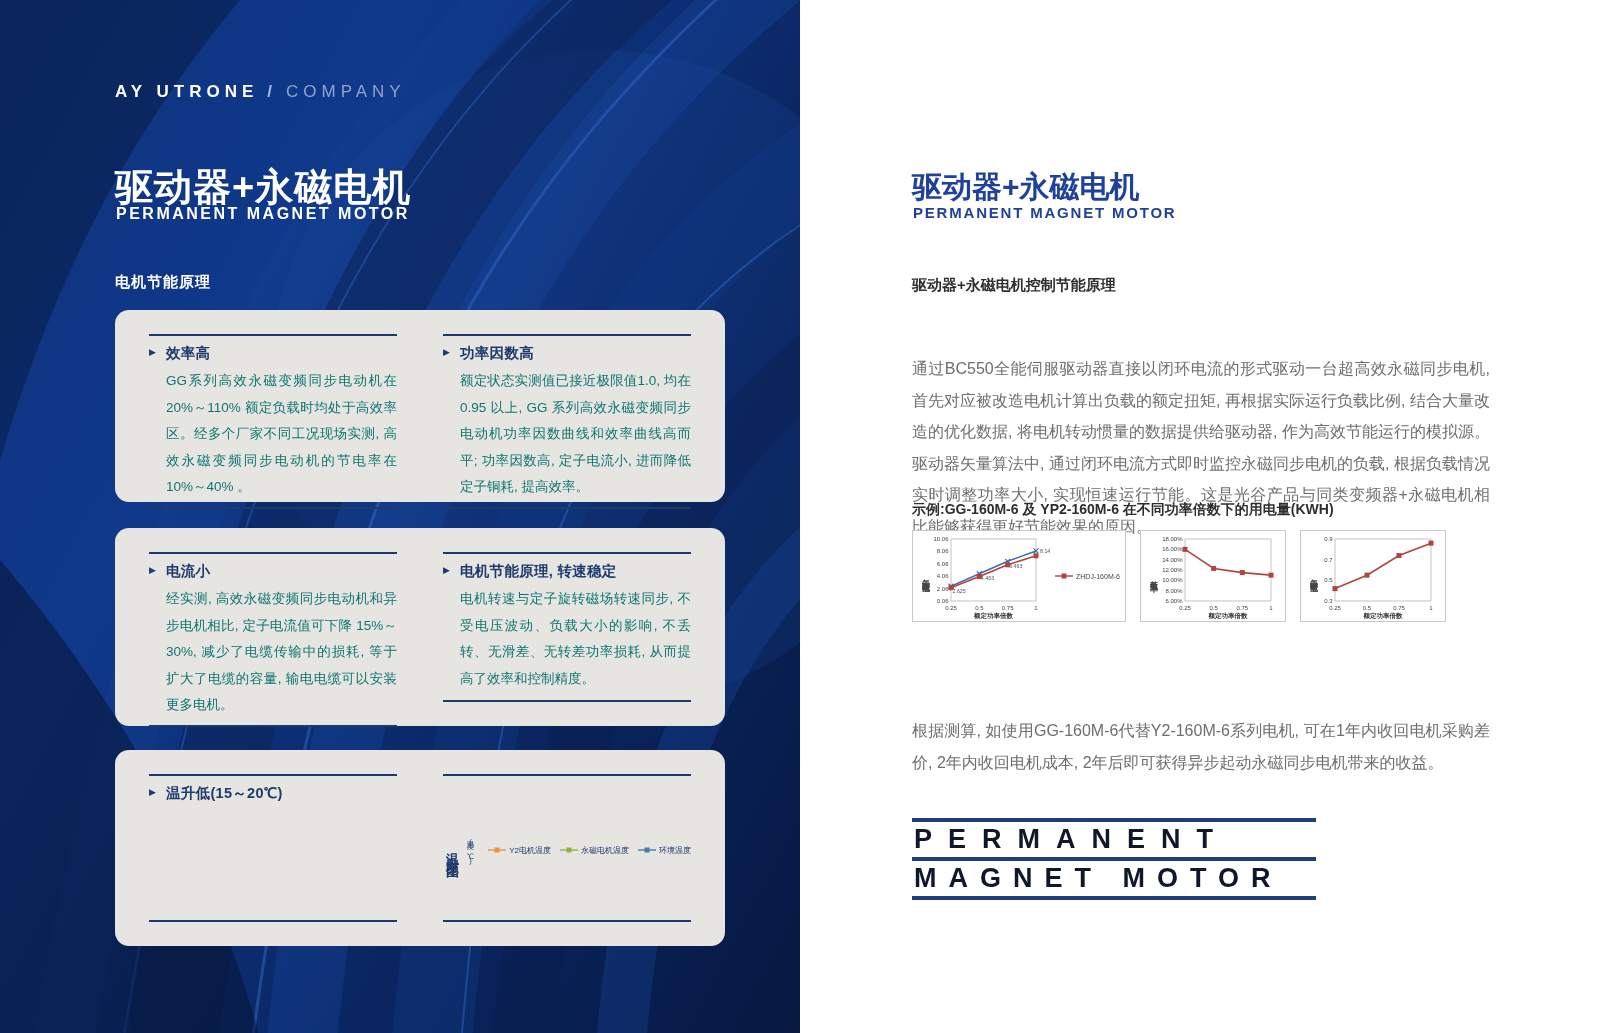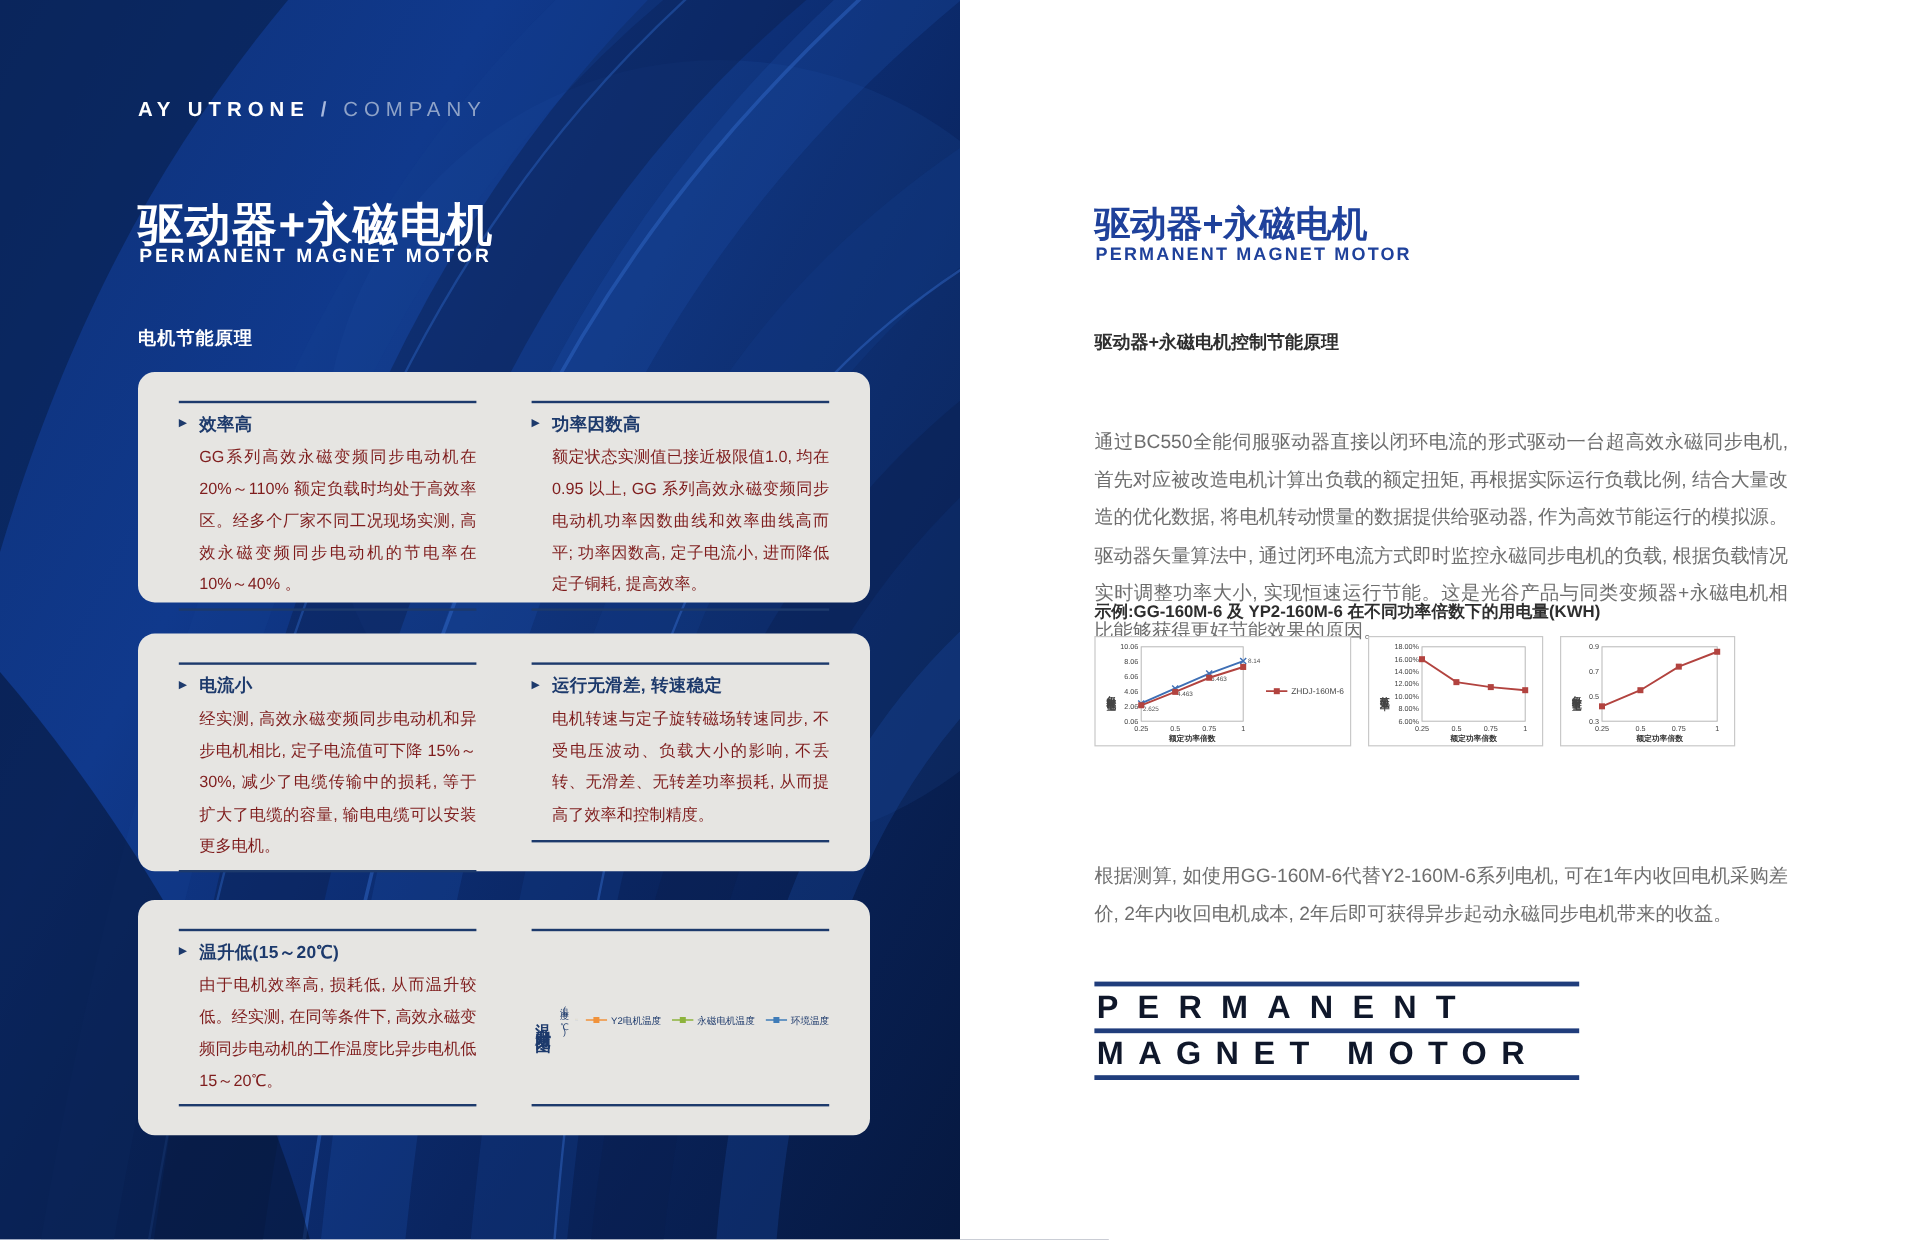--- a/index.html
+++ b/index.html
@@ -29,21 +29,21 @@
   #card1{top:310px;height:192px;}
   #card2{top:528px;height:198px;}
   #card3{top:750px;height:196px;}
   .card-col{flex:1;display:flex;flex-direction:column;min-width:0;}
   .rule{border-top:2px solid #1d3a6c;}
   .col-body{flex:1;padding:8px 0 6px 0;position:relative;}
   .card-title-row{position:relative;padding-left:17px;}
   .bullet{position:absolute;left:0;top:3px;font-size:9px;color:#1d3a6c;}
   .card-title{font-size:14.5px;font-weight:bold;color:#1d3a6c;letter-spacing:.3px;}
   .card-text{margin:5px 0 0;padding-left:17px;font-size:13.5px;line-height:26.5px;
-    color:#7f1d1d;text-align:justify;}
+    color:#0f766e;text-align:justify;}
   .temp-wrap{flex:1;display:flex;align-items:center;gap:4px;padding:6px 0 2px 0;}
   .temp-side{writing-mode:vertical-lr;text-orientation:upright;font-size:13px;
     font-weight:bold;color:#1d3a6c;letter-spacing:3px;}
   .temp-ylab{writing-mode:vertical-lr;text-orientation:upright;font-size:7.5px;
     color:#1d3a6c;letter-spacing:1px;}
   .legend{display:flex;flex-direction:row;gap:9px;white-space:nowrap;align-items:center;}
   .temp-legend{font-size:8px;color:#1d3a6c;margin-left:2px;}
   .lg-item{display:flex;align-items:center;gap:3px;}
   
   .page-right{position:absolute;left:800px;top:0;width:800px;height:1033px;background:#ffffff;}
@@ -131,37 +131,36 @@
         </div>
         <p class="card-text">经实测, 高效永磁变频同步电动机和异步电机相比, 定子电流值可下降 15%～30%, 减少了电缆传输中的损耗, 等于扩大了电缆的容量, 输电电缆可以安装更多电机。</p>
       </div>
       <div class="rule"></div>
     </div>
     <div class="card-col">
       <div class="rule"></div>
       <div class="col-body">
         <div class="card-title-row">
           <span class="bullet">▶</span>
-          <span class="card-title">运行无滑差, 转速稳定</span>
+          <span class="card-title">电机节能原理, 转速稳定</span>
         </div>
         <p class="card-text">电机转速与定子旋转磁场转速同步, 不受电压波动、负载大小的影响, 不丢转、无滑差、无转差功率损耗, 从而提高了效率和控制精度。</p>
       </div>
       <div class="rule"></div>
     </div>
   </div>
 
   <div class="card" id="card3">
     <div class="card-col">
       <div class="rule"></div>
       <div class="col-body">
         <div class="card-title-row">
           <span class="bullet">▶</span>
           <span class="card-title">温升低(15～20℃)</span>
         </div>
-        <p class="card-text">由于电机效率高, 损耗低, 从而温升较低。经实测, 在同等条件下, 高效永磁变频同步电动机的工作温度比异步电机低 15～20℃。</p>
       </div>
       <div class="rule"></div>
     </div>
     <div class="card-col">
       <div class="rule"></div>
       <div class="temp-wrap">
         <div class="temp-side">温升对比图</div>
         <div class="temp-ylab">温度(℃)</div>
         <svg width="170" height="122" viewBox="0 0 170 122">
             <rect x="15" y="5" width="150" height="98" fill="none" stroke="#b5b5b5" stroke-width="0.8"></rect>

